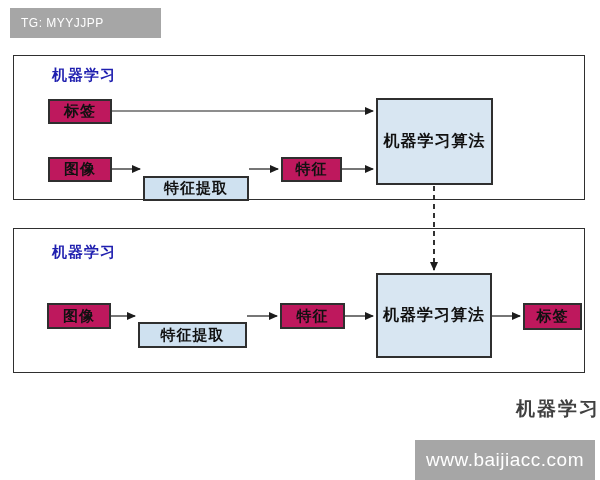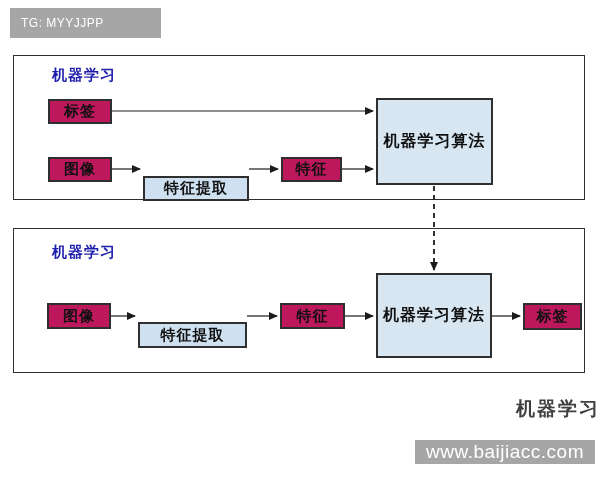--- a/index.html
+++ b/index.html
@@ -11,21 +11,21 @@
   }
   .abs{position:absolute;}
   
   .badge{
     background:var(--badge-bg,#a6a6a6);
     color:#ffffff;
     display:flex;align-items:center;
     font-size:12px;letter-spacing:0.5px;
   }
   .badge.tl{left:10px;top:8px;width:140px;height:30px;padding-left:11px;}
-  .badge.br{left:415px;top:440px;width:180px;height:24px;justify-content:center;font-size:19px;}
+  .badge.br{left:415px;top:440px;width:180px;height:40px;justify-content:center;font-size:19px;}
   
   .panel{
     border:1.5px solid var(--border,#2f2f2f);
     background:#ffffff;
     box-sizing:border-box;
   }
   .panel.p1{left:13px;top:55px;width:572px;height:145px;}
   .panel.p2{left:13px;top:228px;width:572px;height:145px;}
   .panel-heading{
     color:var(--heading-text,#1f1faf);

